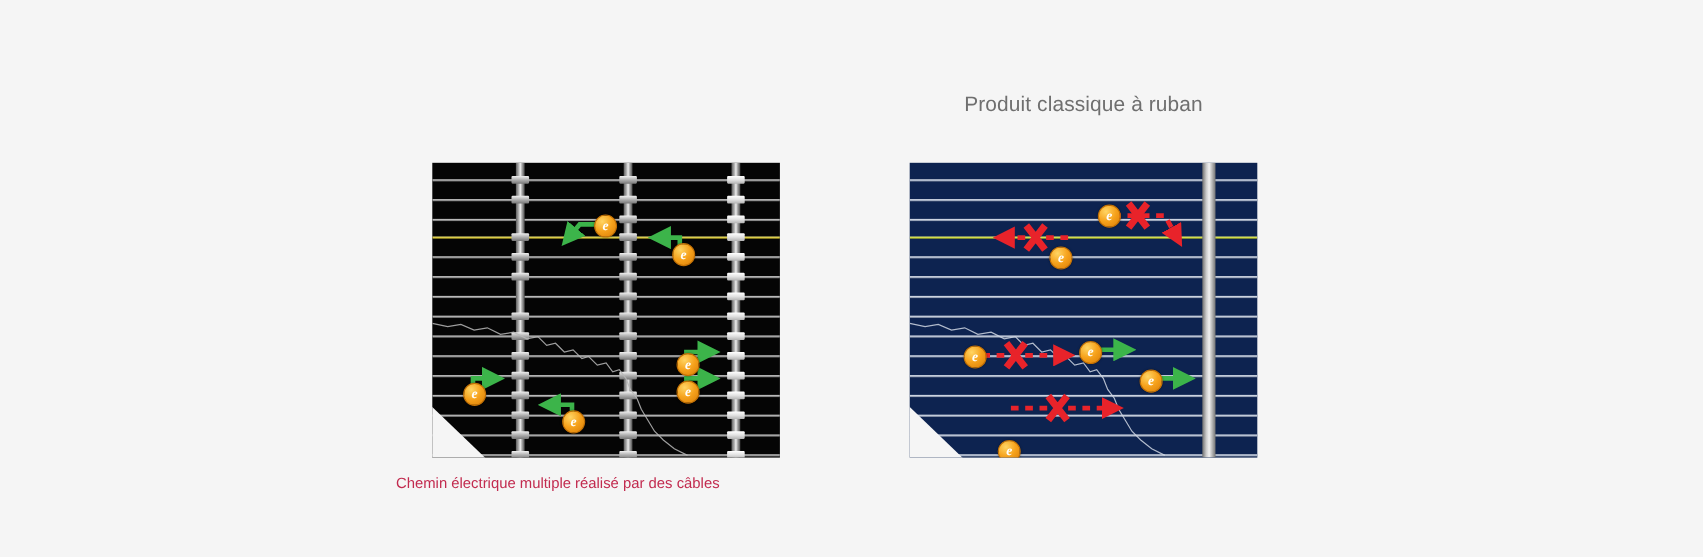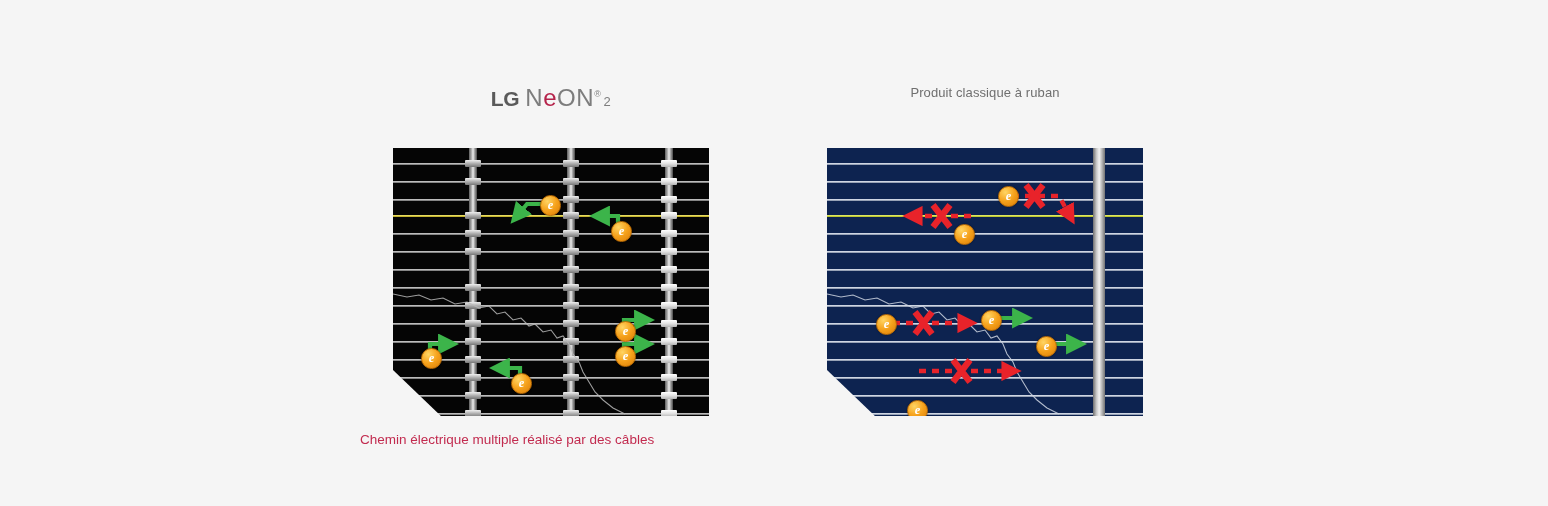--- a/index.html
+++ b/index.html
@@ -15,21 +15,21 @@
 
   
   .panel-title{
     position:absolute;
     text-align:center;
     white-space:nowrap;
     line-height:1;
   }
   #title-left{ left:393px; top:86px; width:316px; }
   #title-right{ left:827px; top:86px; width:316px;
-    font-size:13px; color:#6f6f6f; font-weight:400; letter-spacing:.1px; }
+    font-size:19px; color:#6f6f6f; font-weight:400; letter-spacing:.1px; }
 
   
   .logo{display:inline-block;white-space:nowrap;}
   .logo .lg{
     font-size:21px;font-weight:bold;color:#5a5a5a;letter-spacing:-.3px;
     vertical-align:baseline;
   }
   .logo .neon{
     font-size:24px;font-weight:300;color:#7d7d7d;letter-spacing:.6px;
     vertical-align:baseline;margin-left:6px;
@@ -115,25 +115,20 @@
   }
 
   
   .overlay{position:absolute;left:0;top:0;width:316px;height:268px;overflow:visible;z-index:5;}
 </style>
 </head>
 <body style="background: rgb(245, 245, 245);">
 
 <div class="stage">
 
-  <div class="panel-title" id="title-left">
-    <span class="logo">
-      <span class="lg">LG</span><span class="neon"><span>N</span><span class="e-red">e</span><span>ON</span><span class="reg">®</span><span class="two">2</span></span>
-    </span>
-  </div>
 
   <div class="panel-title" id="title-right">Produit classique à ruban</div>
 
   <div class="panel" id="panel-left">
 
     <div class="wire" style="top:15px"></div>
     <div class="wire" style="top:33px"></div>
     <div class="wire" style="top:51px"></div>
     <div class="wire gold" style="top:67px"></div>
     <div class="wire" style="top:85px"></div>

